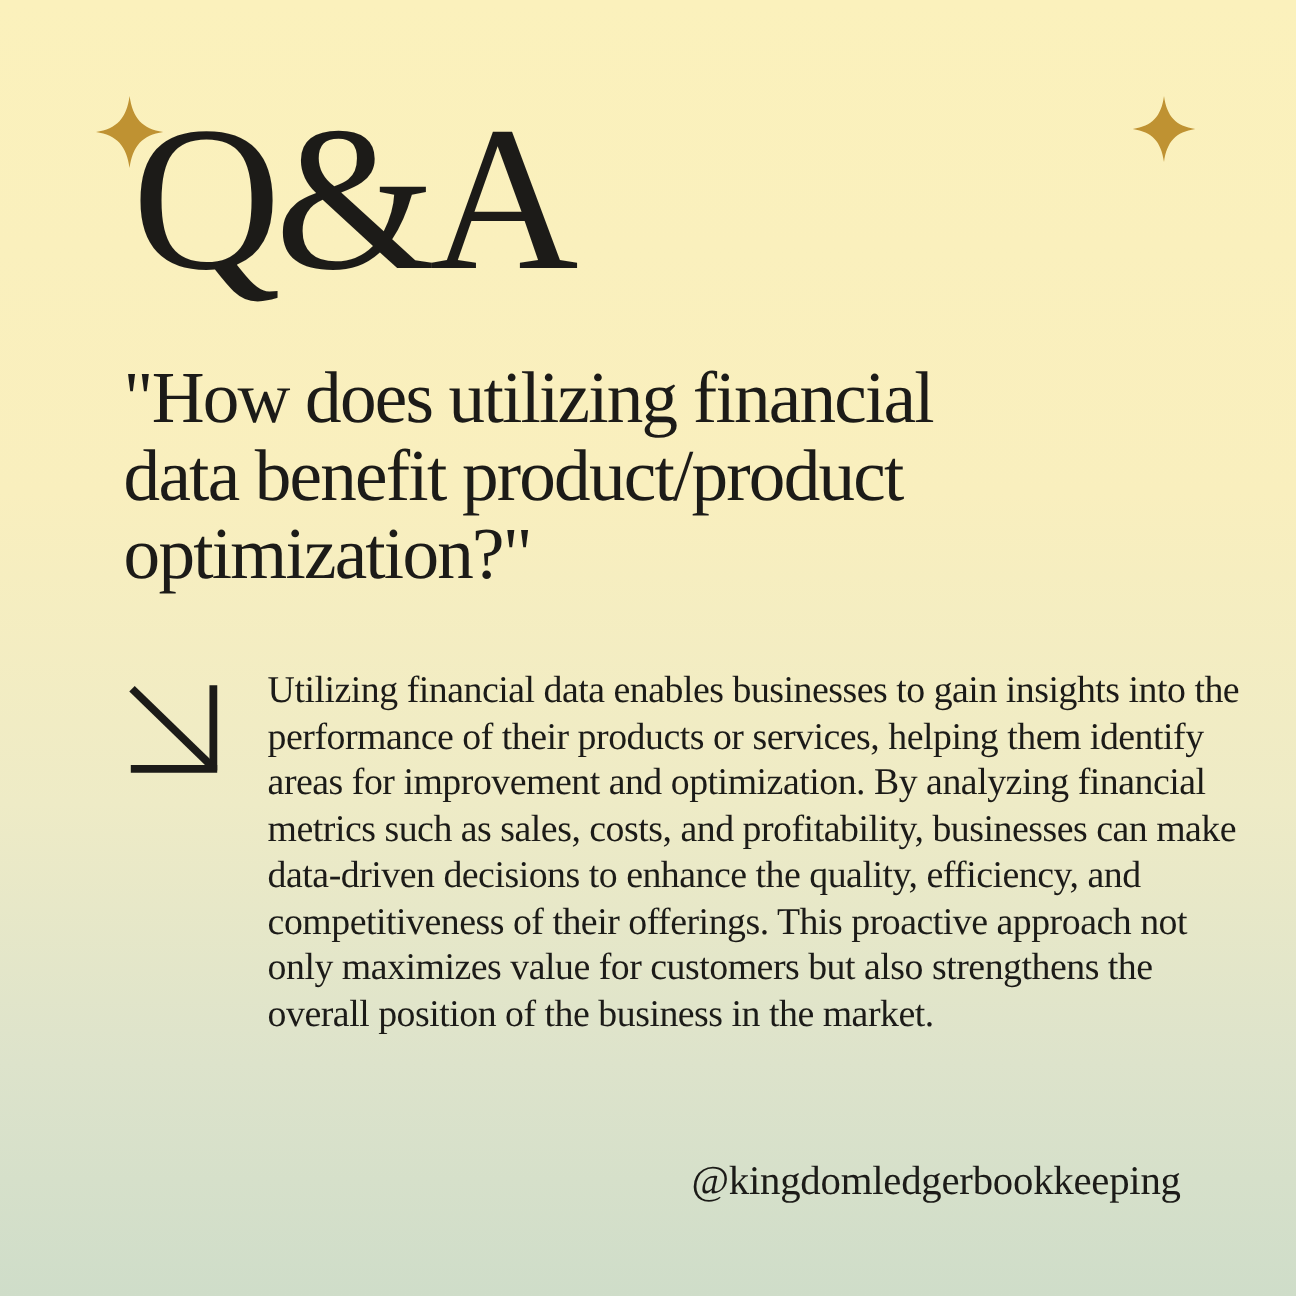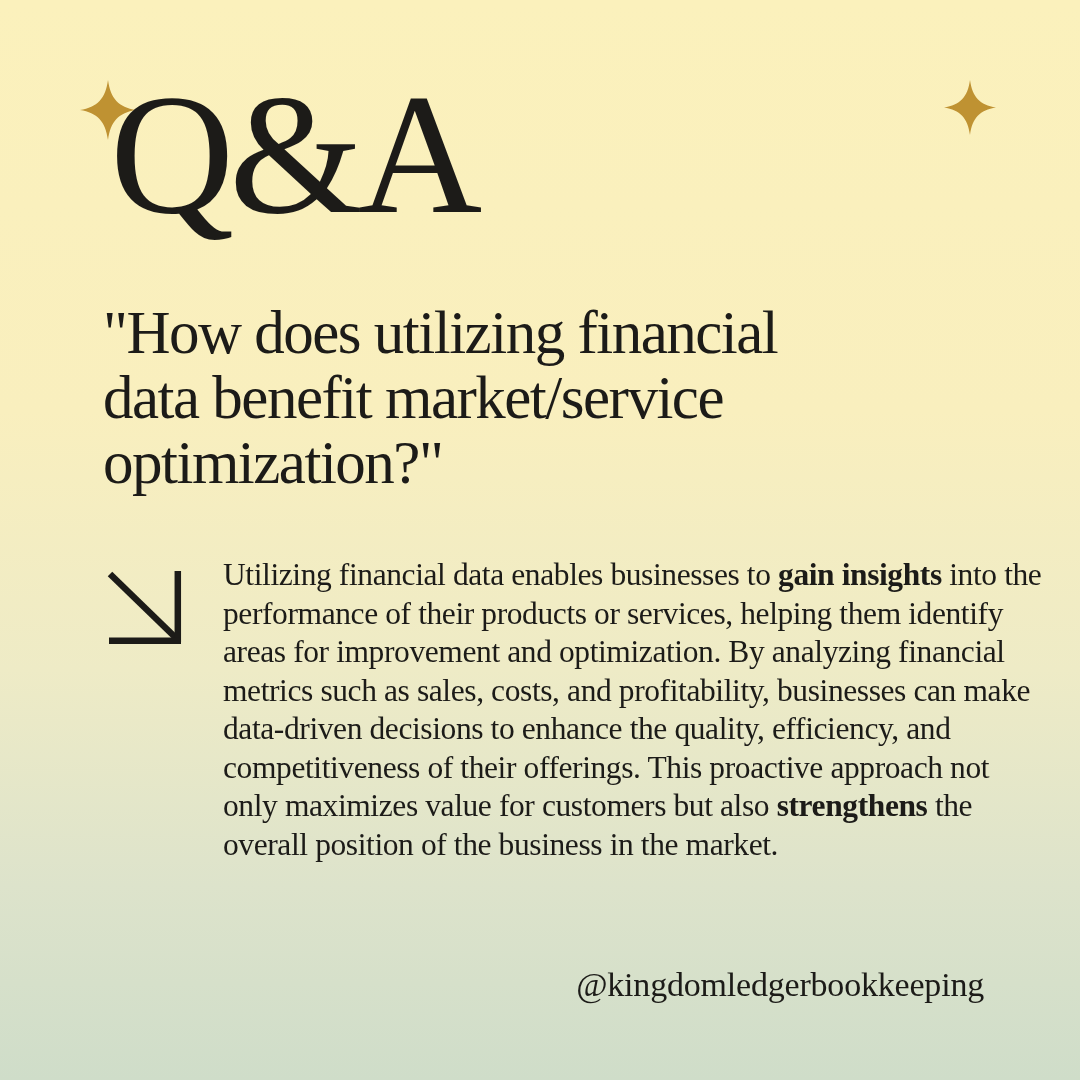--- a/index.html
+++ b/index.html
@@ -27,21 +27,21 @@
     display: block;
     line-height: 0;
   }
   .sparkle-left  { left: 80px;  top: 80px;  width: 56px; height: 60px; }
   .sparkle-right { left: 944px; top: 80px;  width: 52px; height: 55px; }
   .sparkle svg { width: 100%; height: 100%; }
 
   .title {
     position: absolute;
     left: 110px;
-    top: 56px;
+    top: 68px;
     margin: 0;
     font-size: 172px;
     font-weight: 500;
     line-height: 1.15;
     letter-spacing: -5px;
     color: var(--ink);
   }
 
   .question {
     position: absolute;
@@ -70,21 +70,21 @@
     left: 223px;
     top: 556px;
     width: 820px;
     margin: 0;
     font-size: 31.5px;
     line-height: 38.5px;
     letter-spacing: -0.4px;
     font-weight: 400;
     color: var(--ink);
   }
-  .answer .bold { font-weight: 700; }
+  .answer .bold { font-weight: 400; }
 
   .handle {
     position: absolute;
     right: 96px;
     top: 966px;
     font-size: 34px;
     letter-spacing: -0.2px;
     color: var(--ink);
     margin-left: 36px;
   }
@@ -103,21 +103,21 @@
   <span class="sparkle sparkle-right">
     <svg viewBox="0 0 100 100" preserveAspectRatio="none" aria-hidden="true">
       <path class="gold-fill" d="M50 0 C54.5 31 69 45.5 100 50 C69 54.5 54.5 69 50 100 C45.5 69 31 54.5 0 50 C31 45.5 45.5 31 50 0 Z" fill="#bf9232"></path>
     </svg>
   </span>
 
   <h1 class="title">Q&amp;A</h1>
 
   <div class="question">
     <div>"How does utilizing financial</div>
-    <div>data benefit market/service</div>
+    <div>data benefit product/product</div>
     <div>optimization?"</div>
   </div>
 
   <span class="arrow">
     <svg viewBox="0 0 78 78" aria-hidden="true">
       <g class="ink-stroke" fill="none" stroke-width="6.5" stroke-linecap="butt" stroke="#1c1b18">
         <line x1="4" y1="6" x2="70" y2="70"></line>
         <line x1="71.8" y1="3" x2="71.8" y2="74"></line>
         <line x1="3" y1="72.8" x2="75" y2="72.8"></line>
       </g>

